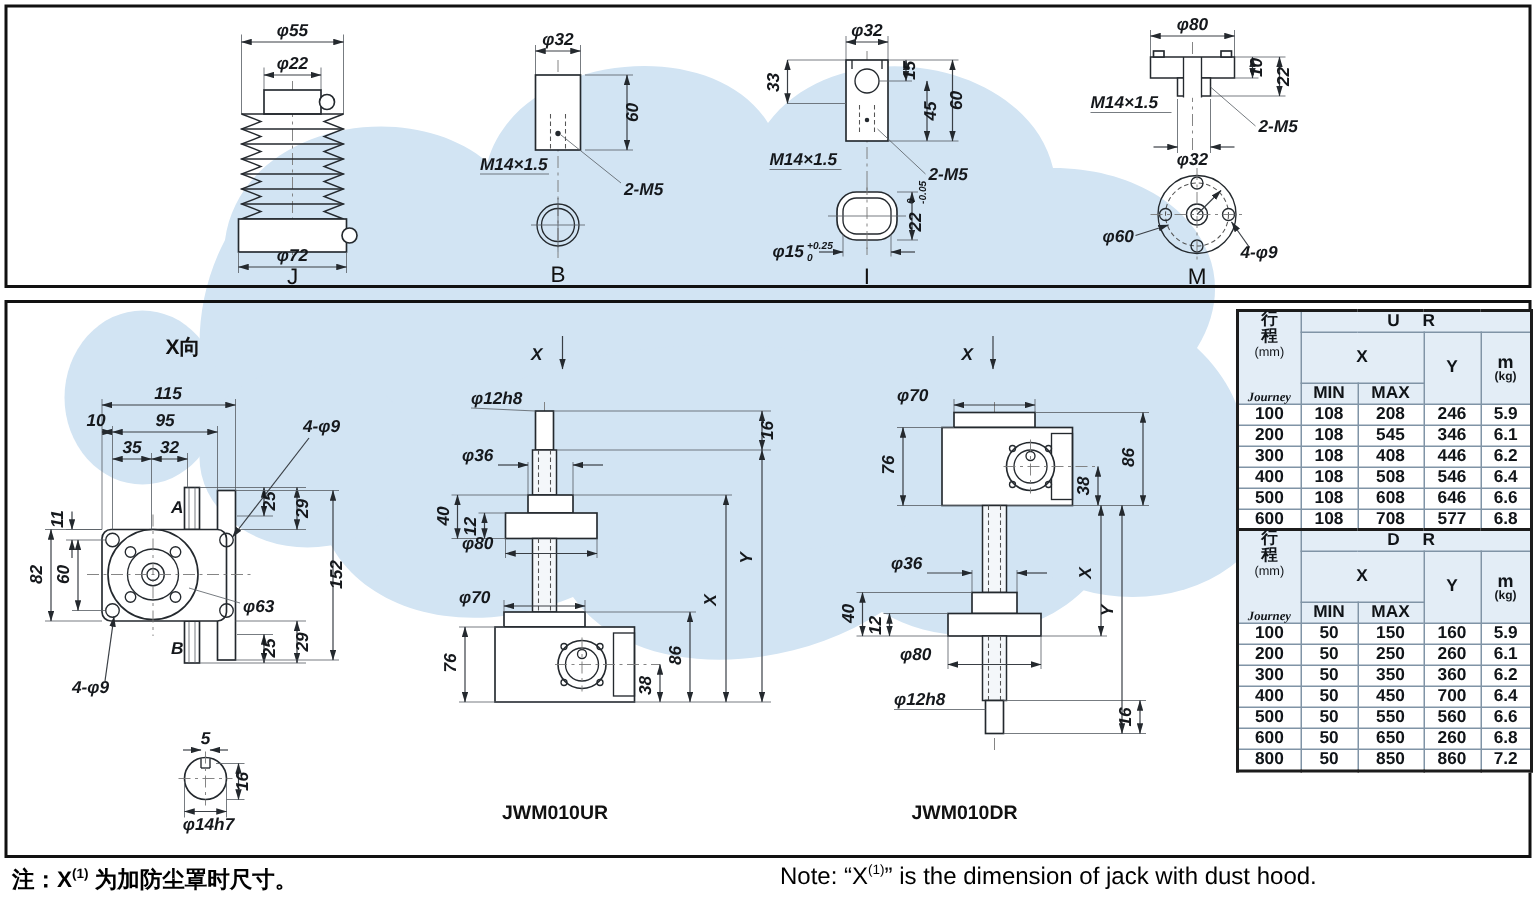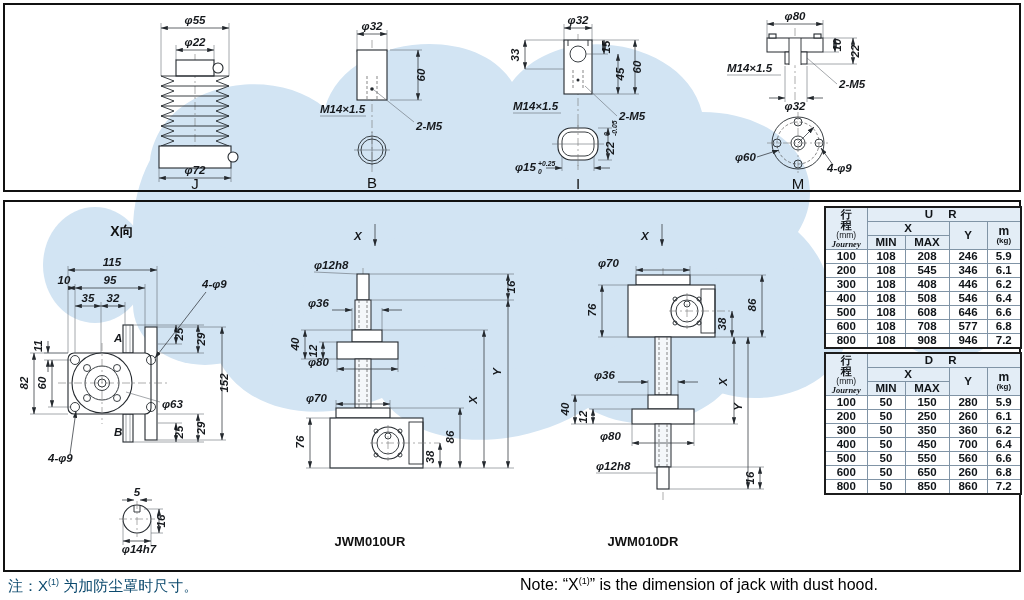--- a/index.html
+++ b/index.html
@@ -25,25 +25,25 @@
   table.spec{position:absolute;z-index:3;border-collapse:collapse;background:#fff;
              border:2px solid #1c1c1c;table-layout:fixed;}
   table.spec th,table.spec td{border:1px solid #8094a6;text-align:center;vertical-align:middle;
              padding:0;font-size:11.5px;line-height:13px;height:13px;color:#101418;}
   table.spec th{background:#e3edf6;font-weight:700;}
   table.spec td{font-weight:600;background:#fff;}
   .t-title{letter-spacing:6px;font-size:12px;}
   .jcell{font-size:10.5px;line-height:10px;background:#e3edf6;}
   .jcell .cn{display:block;font-size:11px;line-height:11px;}
   .jcell .unit{display:block;font-size:8.5px;line-height:9px;font-weight:400;}
-  .jcell .en{display:block;font:italic 600 8.5px "Liberation Serif",serif;line-height:9px;}
+  .jcell .en{display:block;font:italic 600 8.5px "Liberation Serif",serif;line-height:9px;margin-top:21px;}
   .mcell .m{display:block;font-size:12px;line-height:11px;}
   .mcell .mu{display:block;font-size:8px;line-height:8px;font-weight:700;}
   
-  .note-cn{position:absolute;left:8px;top:577px;z-index:3;font-weight:400;font-size:15px;color:#0c4a6e;}
+  .note-cn{position:absolute;left:8px;top:577px;z-index:3;font-weight:700;font-size:15px;color:#000000;}
   .note-en{position:absolute;left:520px;top:576px;z-index:3;
            font-family:Liberation Sans, sans-serif;font-size:16px;color:#000;}
   .sup{font-size:9px;vertical-align:super;line-height:0;}
 </style>
 </head>
 <body>
 
 <div id="stage">
 
   <svg id="wm" width="1024" height="600">
@@ -579,21 +579,21 @@
       <tr>
         <th>MIN</th>
         <th>MAX</th>
       </tr>
     </thead>
     <tbody>
         <tr>
           <td>100</td>
           <td>50</td>
           <td>150</td>
-          <td>280</td>
+          <td>160</td>
           <td>5.9</td>
         </tr>
         <tr>
           <td>200</td>
           <td>50</td>
           <td>250</td>
           <td>260</td>
           <td>6.1</td>
         </tr>
         <tr>

